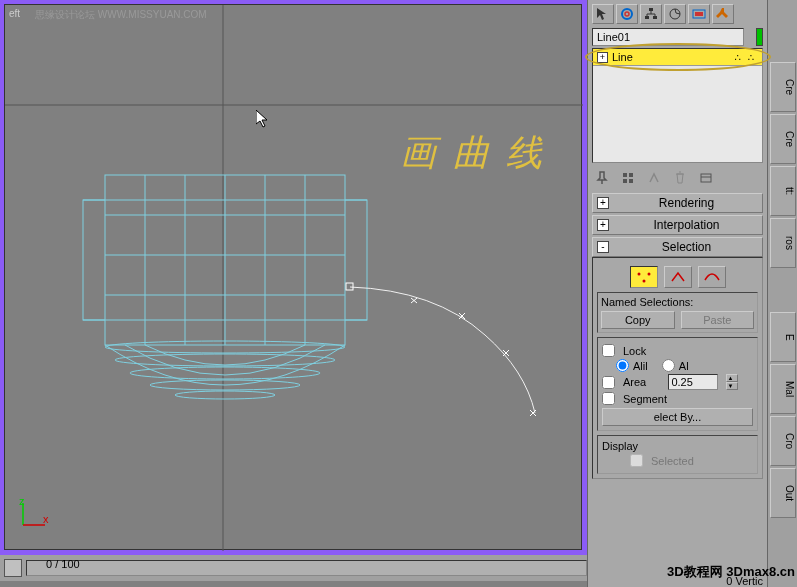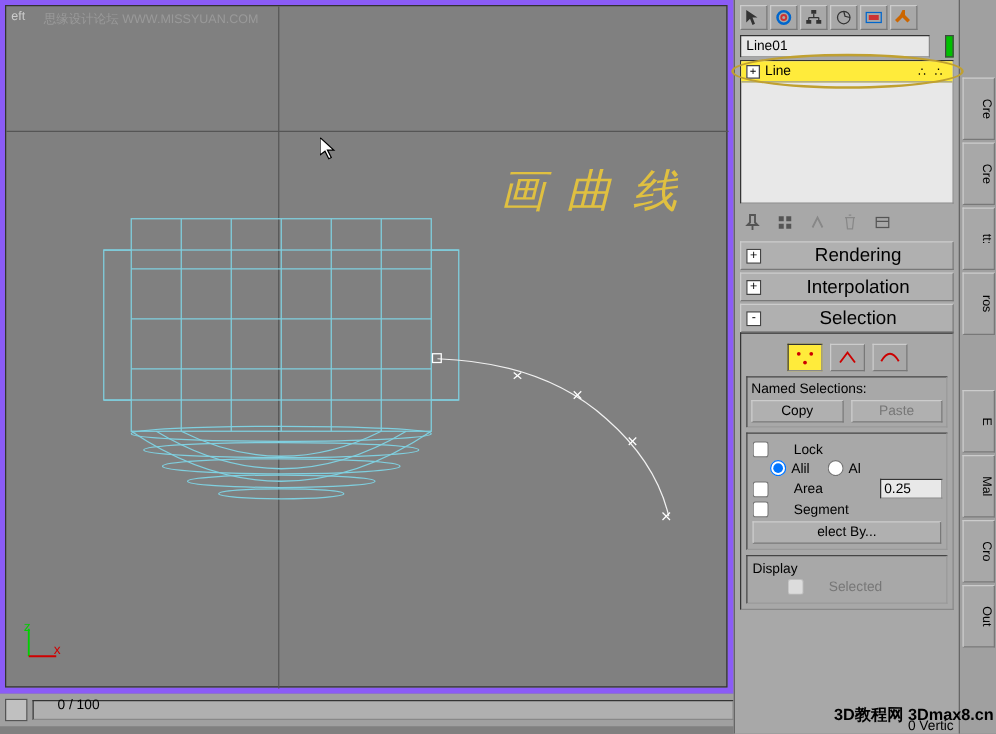--- a/index.html
+++ b/index.html
@@ -44,35 +44,35 @@
 .stack-plus { width: 11px; height: 11px; background: #fff; border: 1px solid #444; display: flex; align-items: center; justify-content: center; font-size: 9px; line-height: 1; }
 .stack-subobj { position: absolute; right: 6px; top: 3px; font-size: 10px; letter-spacing: 2px; }
 .highlight-oval { position: absolute; left: -8px; top: -6px; width: 186px; height: 28px; border: 2px solid #c0a030; border-radius: 50%; pointer-events: none; }
 
 .stack-tools { display: flex; gap: 6px; margin: 4px 2px; padding: 2px 0; }
 .st-btn { width: 20px; height: 18px; display: flex; align-items: center; justify-content: center; color: #333; }
 
 .rollout { margin: 2px; background: #a8a8a8; }
 .rollout-hdr { background: #b0b0b0; border: 1px outset #ccc; padding: 2px 4px; display: flex; align-items: center; gap: 6px; cursor: pointer; }
 .rollout-toggle { width: 12px; height: 12px; background: #fff; border: 1px solid #444; display: flex; align-items: center; justify-content: center; font-size: 10px; line-height: 1; }
-.rollout-title { flex: 1; text-align: center; font-size: 15px; }
+.rollout-title { flex: 1; text-align: center; font-size: 12px; }
 .rollout-body { border: 1px inset #888; padding: 4px; background: #a8a8a8; }
 
 .sel-icons { display: flex; gap: 6px; justify-content: center; margin: 4px 0; }
 .sel-icon { width: 28px; height: 22px; border: 1px outset #ccc; display: flex; align-items: center; justify-content: center; }
 .sel-icon.active { border: 1px inset #888; background: #ffeb3b; }
 
 .named-sel { border: 1px inset #999; padding: 3px; margin-top: 4px; }
 .named-label { font-size: 11px; margin-bottom: 3px; }
 .btn-row { display: flex; gap: 6px; }
 .btn { flex: 1; height: 18px; background: #b0b0b0; border: 1px outset #ccc; font-size: 11px; }
 .btn:disabled { color: #777; }
 
 .opt-group { border: 1px inset #999; padding: 4px; margin-top: 4px; }
-.checkbox-row { display: flex; align-items: center; gap: 20px; margin: 2px 0; font-size: 11px; }
+.checkbox-row { display: flex; align-items: center; gap: 8px; margin: 2px 0; font-size: 11px; }
 .radio-row { display: flex; align-items: center; gap: 4px; margin: 2px 0 2px 14px; font-size: 11px; }
 .spinner { width: 50px; height: 16px; background: #e8e8e8; border: 1px inset #888; font-size: 11px; padding: 0 2px; }
 .spin-btns { display: inline-flex; flex-direction: column; }
 .spin-btn { width: 12px; height: 8px; background: #b0b0b0; border: 1px outset #ccc; font-size: 6px; line-height: 1; }
 
 .status-bar { position: absolute; bottom: 0; right: 34px; font-size: 11px; color: #000; }
 
 .watermark-br { position: absolute; right: 2px; bottom: 6px; font-size: 13px; color: #000000; font-weight: bold; }
 </style>
 </head>

